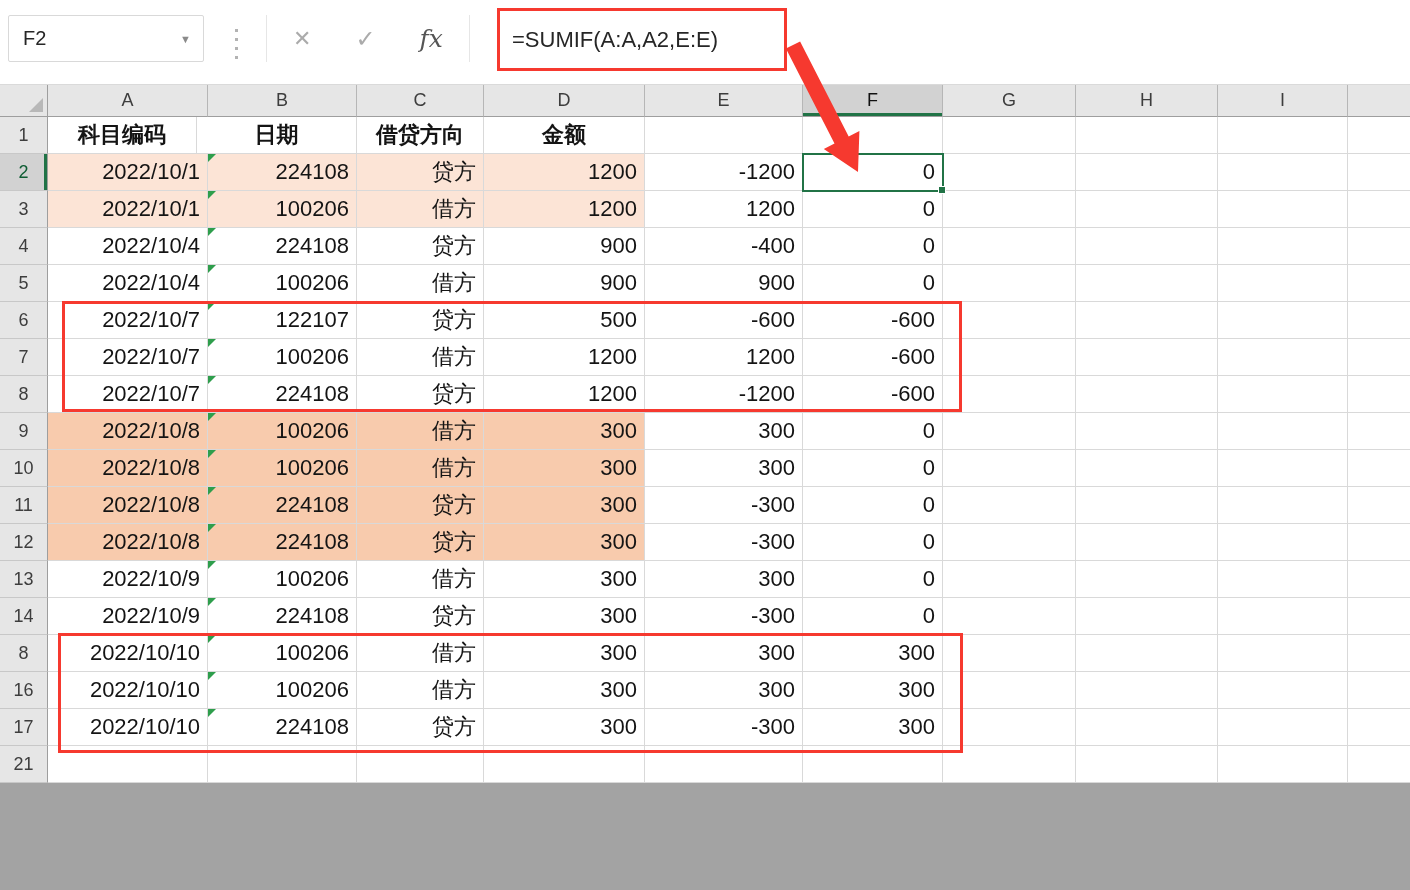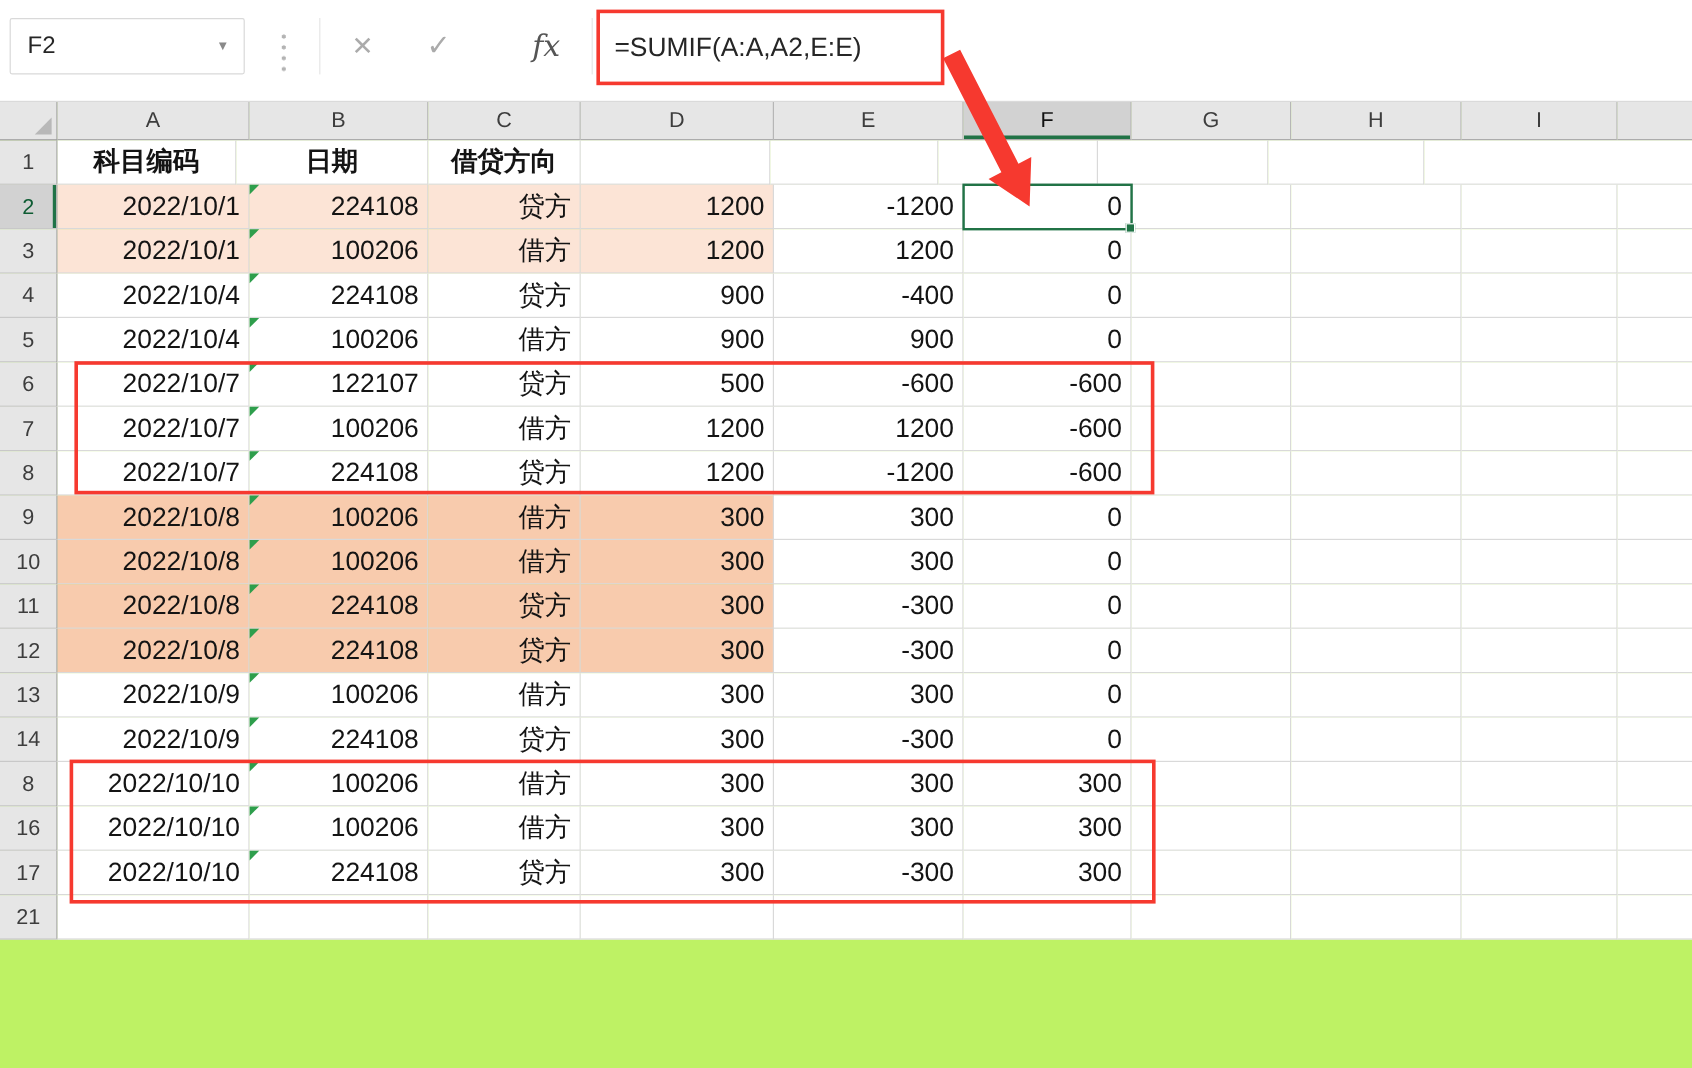--- a/index.html
+++ b/index.html
@@ -1,21 +1,21 @@
 <!DOCTYPE html>
 <html><head>
 <meta charset="utf-8">
 <style>
   * { margin:0; padding:0; }
   body {
     width:1410px; height:890px; overflow:hidden;
     font-family:"Liberation Sans", sans-serif;
     background:#fff;
   }
-  .page { position:relative; width:1410px; height:890px; overflow:hidden; background:#bef264; }
+  .page { position:relative; width:1410px; height:890px; overflow:hidden; background:#a3a3a3; }
 
   
   .formula-bar { position:relative; height:85px; background:#fff; border-bottom:1px solid #dadada; box-sizing:border-box; }
   .name-box {
     position:absolute; left:8px; top:15px; width:196px; height:47px;
     border:1px solid #d9d9d9; border-radius:2px; box-sizing:border-box;
     display:flex; align-items:center; padding:0 12px 0 14px;
     font-size:20px; color:#262626; background:#fff;
   }
   .nb-val { flex:1; }
@@ -25,21 +25,21 @@
     background-image:radial-gradient(circle, #b3b3b3 1.6px, transparent 1.8px);
     background-size:5px 9px; background-repeat:repeat-y;
   }
   .fb-group {
     position:absolute; left:266px; top:15px; height:47px;
     display:flex; align-items:center; gap:44px; padding:0 26px;
     border-left:1px solid #e6e6e6; border-right:1px solid #e6e6e6;
   }
   .fb-x { font-size:22px; color:#ababab; }
   .fb-check { font-size:24px; color:#ababab; }
-  .fb-fx { font-family:"DejaVu Serif", serif; font-style:italic; font-size:25px; color:#555;margin-left:24px; }
+  .fb-fx { font-family:"DejaVu Serif", serif; font-style:italic; font-size:25px; color:#555; }
   .formula-area { position:absolute; left:486px; top:0; right:0; height:85px; }
   .formula-redbox {
     position:absolute; left:11px; top:8px; width:290px; height:63px;
     border:3px solid #f6392f; box-sizing:border-box;
     display:flex; align-items:center; padding-left:12px; background:#fff;
   }
   .formula-text { font-size:22px; color:#262626; white-space:nowrap; }
 
   
   .sheet { position:absolute; left:0; top:85px; width:1410px; }
@@ -131,20 +131,21 @@
         <div class="hc w6">G</div>
         <div class="hc w7">H</div>
         <div class="hc w8">I</div>
         <div class="hc hfill"></div>
       </div>
       <div class="grow">
         <div class="rh">1</div>
         <div class="cell w1 hdr">科目编码</div>
         <div class="cell w0 hdr">日期</div>
         <div class="cell w2 hdr">借贷方向</div>
+        <div class="cell w3 hdr">金额</div>
         <div class="cell w4"></div>
         <div class="cell w5"></div>
         <div class="cell w6"></div>
         <div class="cell w7"></div>
         <div class="cell w8"></div>
         <div class="cell cfill"></div>
       </div>
       <div class="grow">
         <div class="rh sel">2</div>
         <div class="cell w0" style="background: rgb(252, 228, 214);">2022/10/1</div>

